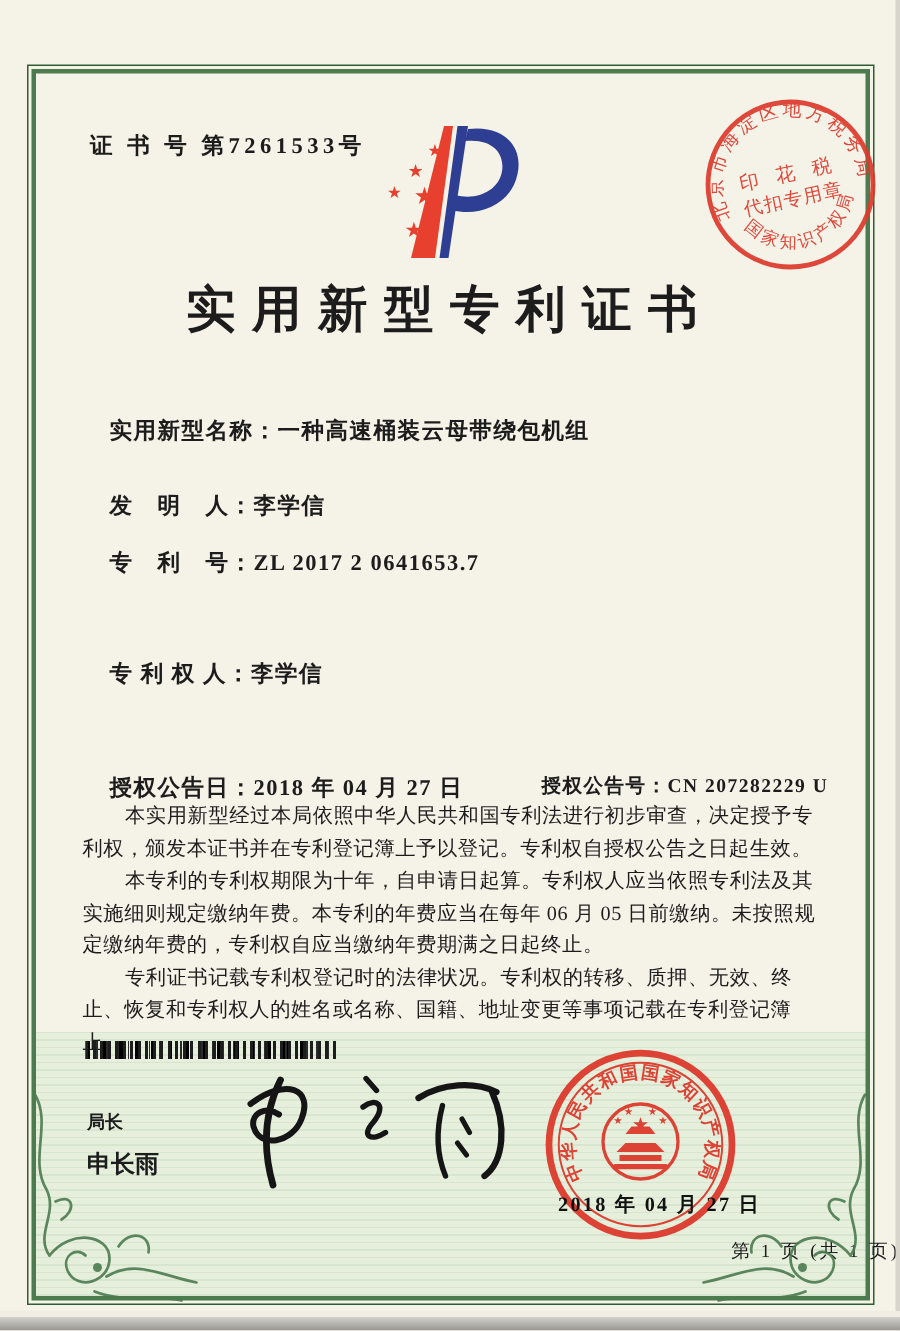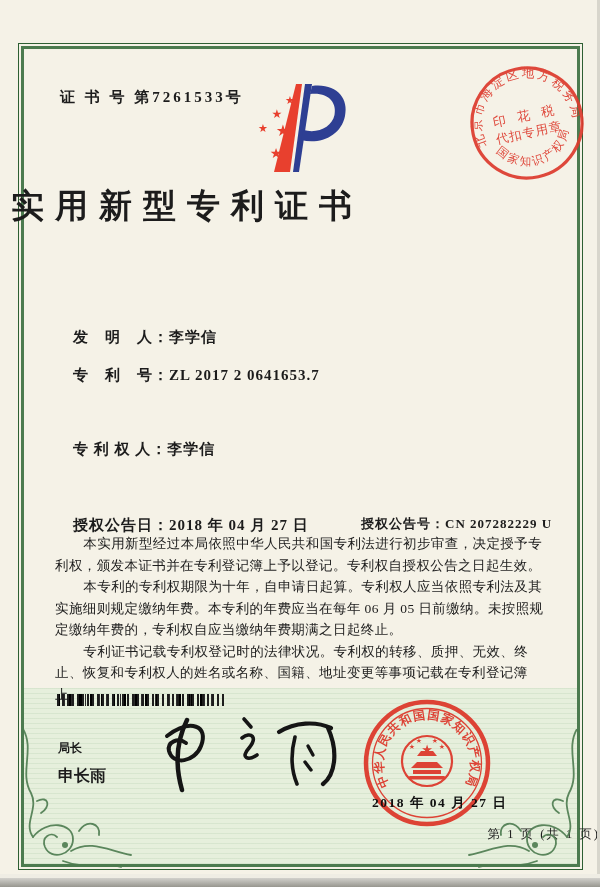--- a/index.html
+++ b/index.html
@@ -11,22 +11,22 @@
   .frame-inner{position:absolute;left:2px;top:2px;right:2px;bottom:2px;
                border:3px solid #4c7b4f;}
   
   .green-band{position:absolute;left:24px;right:23px;top:688px;bottom:21px;z-index:0;
               background-color:#e6efdc;
               background-image:repeating-linear-gradient(180deg,rgba(110,160,110,0.12) 0 1px,rgba(0,0,0,0) 1px 5px);}
   .cert-no{position:absolute;left:60px;top:88px;font-size:15px;letter-spacing:3px;
            font-weight:600;z-index:2;}
   .logo{position:absolute;left:250px;top:78px;z-index:2;}
   .tax-stamp{position:absolute;left:452px;top:48px;z-index:3;opacity:.92;}
-  .title{position:absolute;left:0;right:0;top:184px;text-align:left;font-size:33px;
-         font-weight:700;letter-spacing:11px;padding-left:11px;z-index:2;}
+  .title{position:absolute;left:0;right:0;top:184px;text-align:center;font-size:33px;
+         font-weight:700;letter-spacing:11px;z-index:2;}
   .field-row{position:absolute;left:58px;font-size:15px;font-weight:600;white-space:pre;z-index:2;}
   .flabel{letter-spacing:1px;}
   .fvalue{letter-spacing:1px;}
   .grant-pub{position:absolute;left:348px;top:499px;font-size:13px;font-weight:600;
              white-space:pre;z-index:2;}
   .body-text{position:absolute;left:55px;top:533px;width:496px;font-size:13.5px;
              line-height:21.5px;letter-spacing:0.4px;z-index:2;}
   .body-text p{margin:0;text-indent:2.1em;}
   .barcode{position:absolute;left:57px;top:694px;width:167px;height:12px;z-index:2;
            background-image:
@@ -87,20 +87,23 @@
       <text font-size="11.5" letter-spacing="2">
         <textPath href="#arcBotT" startOffset="8">国家知识产权局</textPath>
       </text>
       <text x="75" y="72" font-size="13" letter-spacing="4" text-anchor="middle">印 花 税</text>
       <text x="75" y="89" font-size="12.5" letter-spacing="1" text-anchor="middle">代扣专用章</text>
     </g>
   </svg>
 
   <div class="title">实用新型专利证书</div>
 
+  <div class="field-row" style="top:261px">
+    <span class="flabel">实用新型名称：</span><span class="fvalue">一种高速桶装云母带绕包机组</span>
+  </div>
   <div class="field-row" style="top:311px">
     <span class="flabel">发　明　人：</span><span class="fvalue">李学信</span>
   </div>
   <div class="field-row" style="top:349px">
     <span class="flabel">专　利　号：</span><span class="fvalue">ZL 2017 2 0641653.7</span>
   </div>
   <div class="field-row" style="top:423px">
     <span class="flabel">专 利 权 人：</span><span class="fvalue">李学信</span>
   </div>
   <div class="field-row" style="top:499px">

